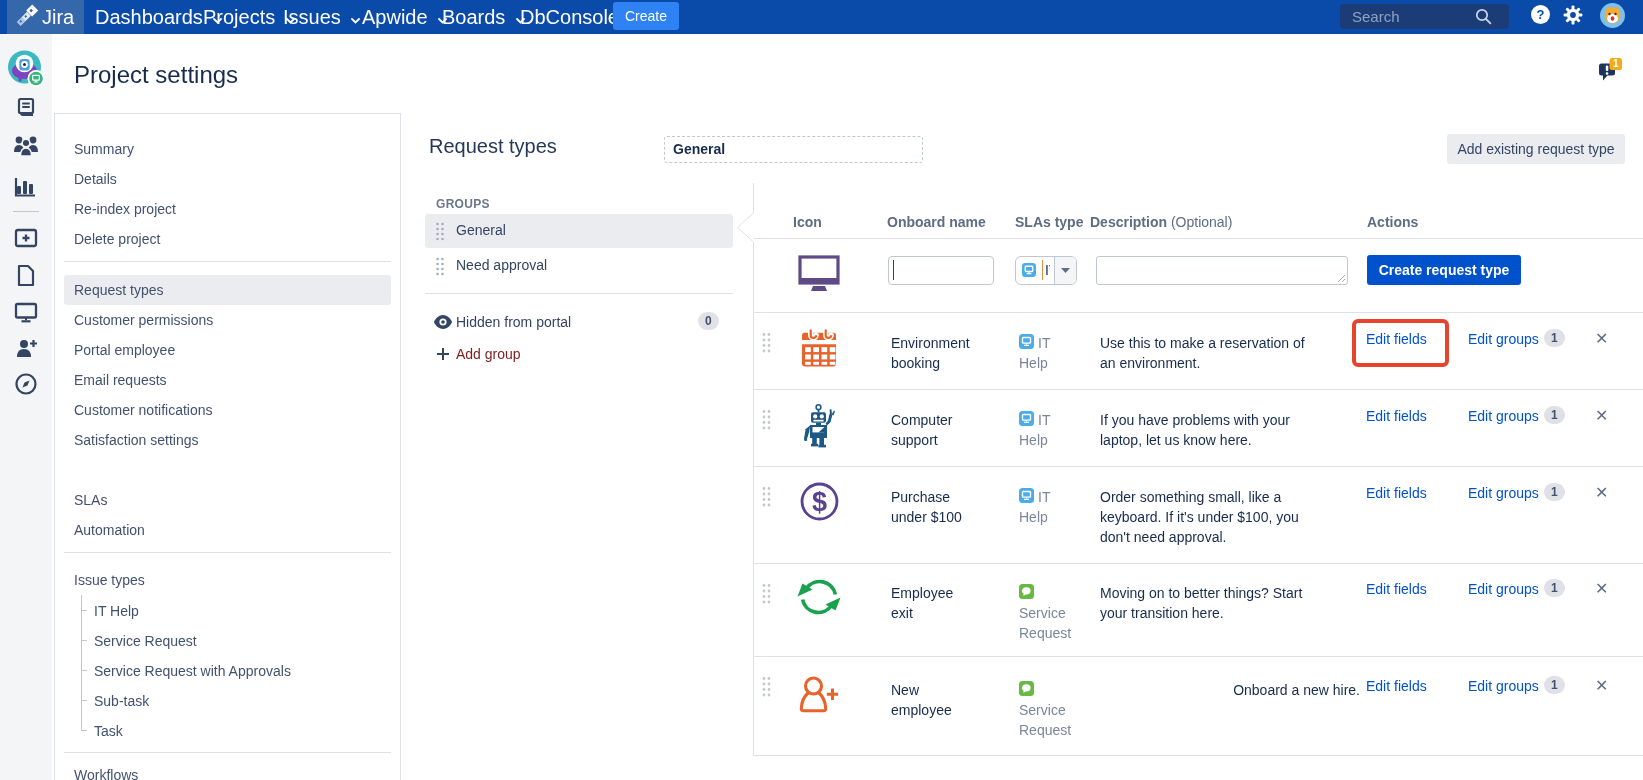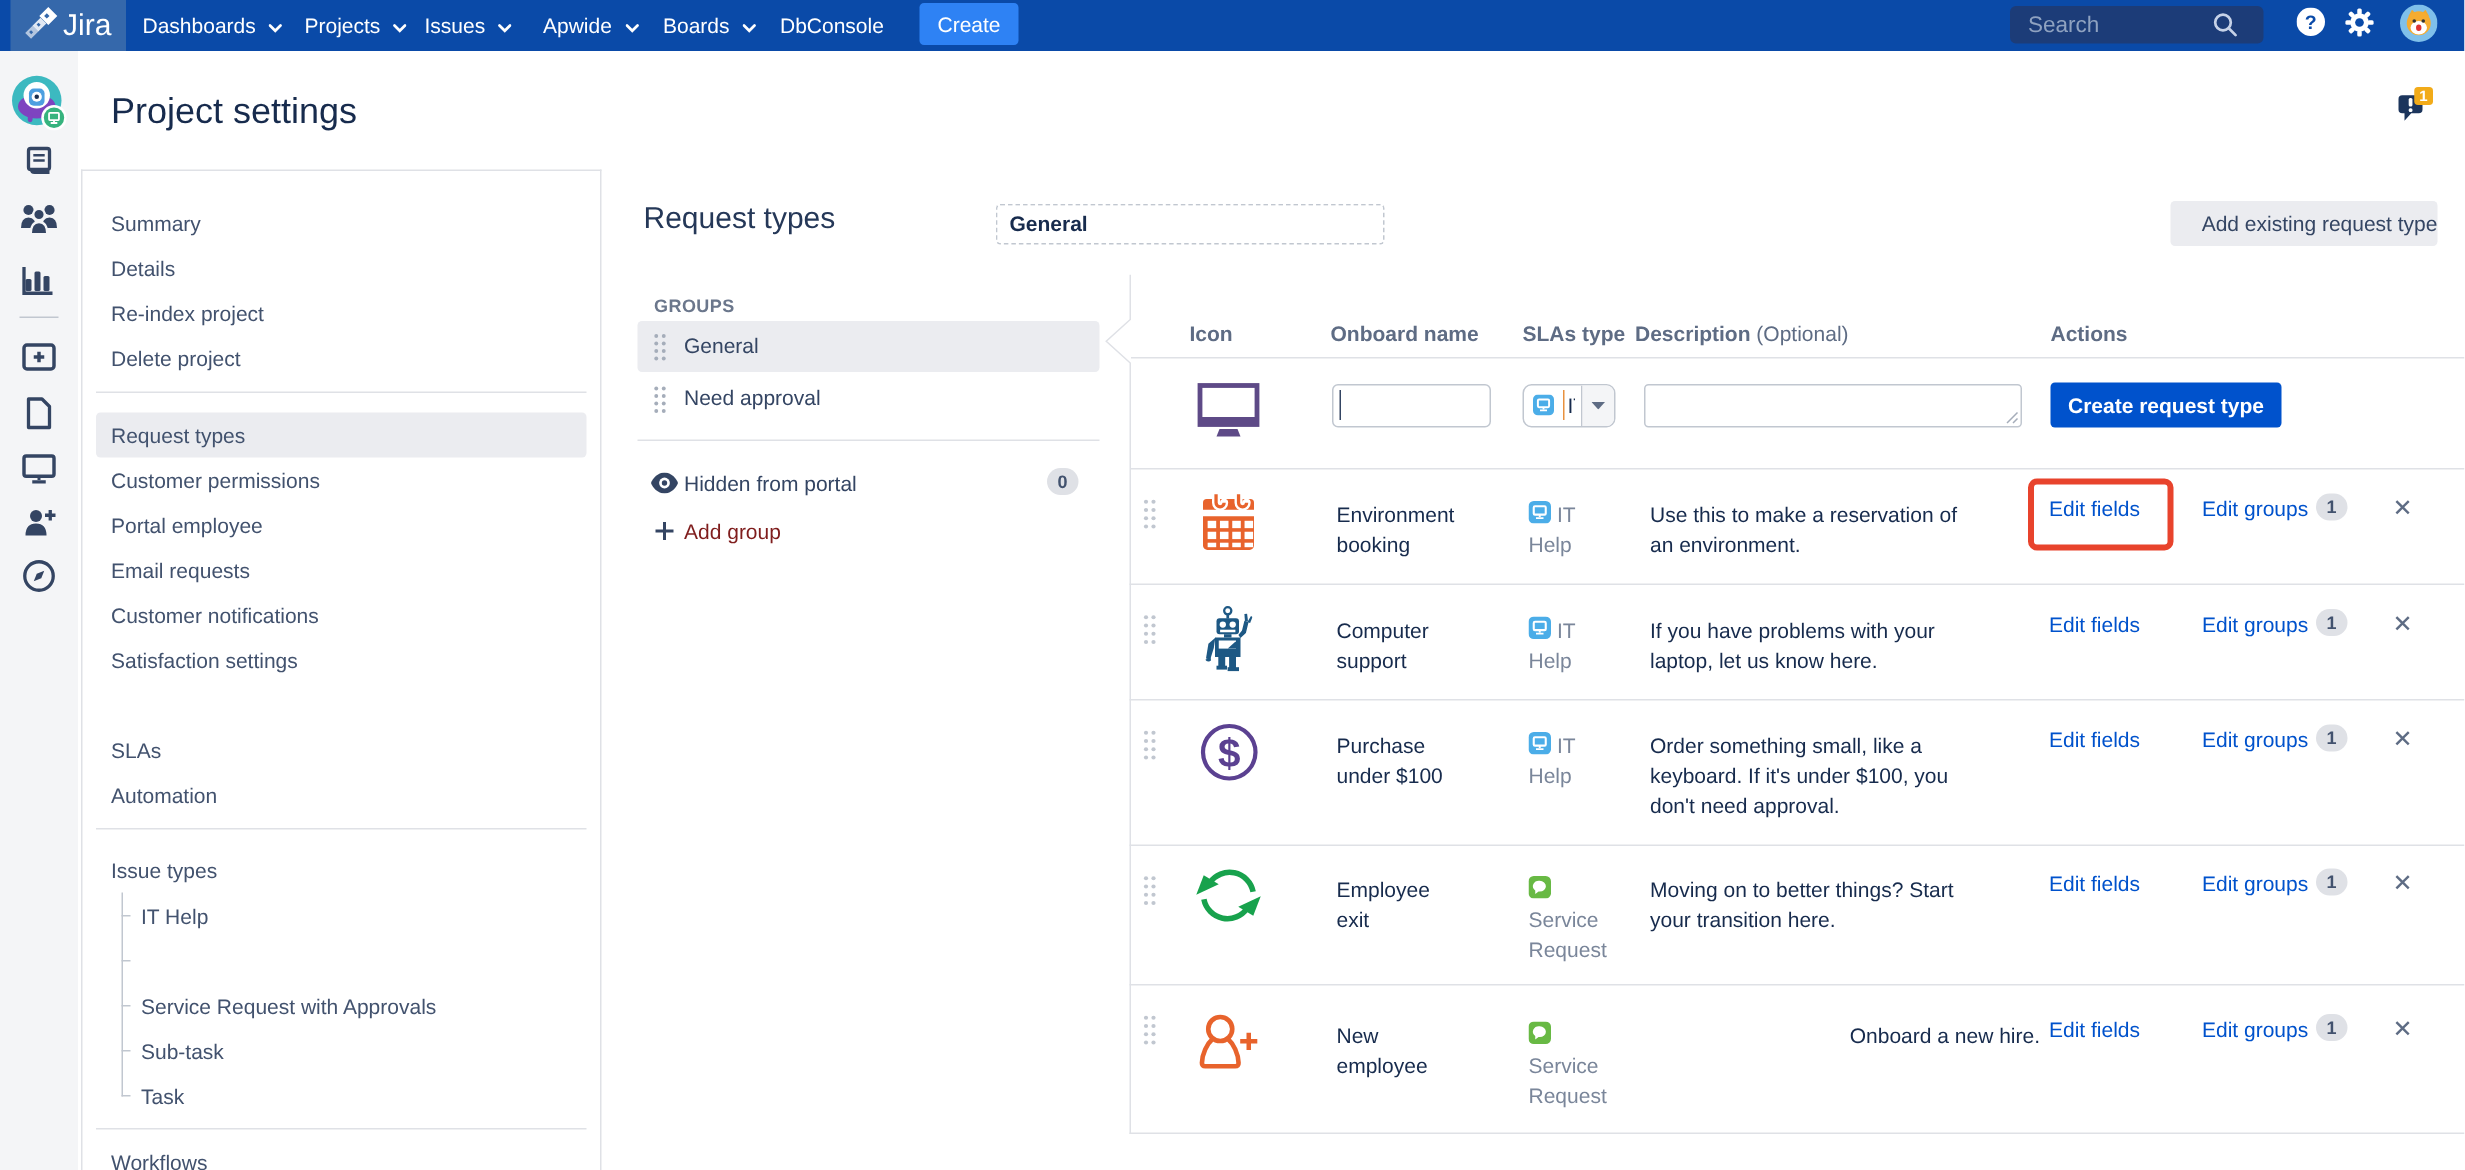--- a/index.html
+++ b/index.html
@@ -4,21 +4,21 @@
 <style>
   * { margin:0; padding:0; box-sizing:border-box; }
   html,body { width:1643px; height:780px; overflow:hidden; background:#fff;
     font-family:"Liberation Sans", sans-serif; }
   #page { position:relative; width:1643px; height:780px; overflow:hidden; }
   .abs { position:absolute; }
 
   
   #navbar { position:absolute; left:0; top:0; width:1643px; height:34px; background:#0a4aa8; }
   #logotile { position:absolute; left:7px; top:0; width:77px; height:34px; background:#3568ab; }
-  .navitem { position:absolute; top:0; height:34px; line-height:34px; color:#fff; font-size:14px; white-space:nowrap; }
+  .navitem { position:absolute; top:0; height:34px; line-height:34px; color:#fff; font-size:20px; white-space:nowrap; }
   .chev { display:inline-block; margin-left:5px; }
   #createbtn { position:absolute; left:613px; top:2px; width:66px; height:28px; background:#2e82f4;
      border-radius:3px; color:#fff; font-size:14px; line-height:28px; text-align:center; }
   #searchbox { position:absolute; left:1340px; top:4px; width:169px; height:25px; background:#1c3c78;
      border-radius:4px; color:#8fa2c0; font-size:15px; line-height:25px; padding-left:12px; }
 
   
   #rail { position:absolute; left:0; top:34px; width:52px; height:746px; background:#F4F5F7; }
   .railicon { position:absolute; left:50%; transform:translateX(-50%); }
 
@@ -31,21 +31,21 @@
   .sitem { position:absolute; left:10px; width:327px; height:30px; line-height:30px; padding-left:10px;
      font-size:14px; color:#42526E; border-radius:3px; }
   .sitem.sel { background:#EBECF0; }
   .sdiv { position:absolute; left:10px; width:327px; height:1px; background:#DFE1E6; }
 
   
   #rtitle { position:absolute; left:429px; top:135px; font-size:20px; font-weight:500; color:#253858; }
   #genfield { position:absolute; left:664px; top:136px; width:259px; height:27px; border:1px dashed #C1C7D0;
      border-radius:3px; font-size:14px; font-weight:bold; color:#172B4D; line-height:25px; padding-left:8px; }
   #addbtn { position:absolute; left:1447px; top:134px; width:178px; height:30px; background:#EBECF0;
-     border-radius:3px; font-size:14px; color:#344563; line-height:30px; text-align:right; }
+     border-radius:3px; font-size:14px; color:#344563; line-height:30px; text-align:center; }
 
   
   #groups-label { position:absolute; left:436px; top:197px; font-size:12px; font-weight:bold; color:#6B778C; letter-spacing:.3px;}
   .gitem { position:absolute; left:425px; width:308px; height:34px; border-radius:3px; font-size:14px; color:#344563; }
   .gitem .txt { position:absolute; left:31px; top:8px; }
   .gitem.sel { background:#EBECF0; }
   .dots { position:absolute; left:9px; top:7px; }
 
   
   .hline { position:absolute; background:#DFE1E6; height:1px; }
@@ -232,20 +232,21 @@
   <div class="sitem" style="left:64px;top:515px;">Automation</div>
   <div class="sdiv" style="left:64px;top:552px;"></div>
   <div class="sitem" style="left:64px;top:565px;">Issue types</div>
   <div class="abs" style="left:81px;top:595px;width:1px;height:136px;background:#C1C7D0"></div>
   <div class="abs" style="left:81px;top:610px;width:6px;height:1px;background:#C1C7D0"></div>
   <div class="abs" style="left:81px;top:640px;width:6px;height:1px;background:#C1C7D0"></div>
   <div class="abs" style="left:81px;top:670px;width:6px;height:1px;background:#C1C7D0"></div>
   <div class="abs" style="left:81px;top:700px;width:6px;height:1px;background:#C1C7D0"></div>
   <div class="abs" style="left:81px;top:730px;width:6px;height:1px;background:#C1C7D0"></div>
   <div class="sitem" style="left:84px;top:596px;">IT Help</div>
+  <div class="sitem" style="left:84px;top:626px;">Service Request</div>
   <div class="sitem" style="left:84px;top:656px;">Service Request with Approvals</div>
   <div class="sitem" style="left:84px;top:686px;">Sub-task</div>
   <div class="sitem" style="left:84px;top:716px;">Task</div>
   <div class="sdiv" style="left:64px;top:752px;"></div>
   <div class="sitem" style="left:64px;top:760px;">Workflows</div>
 
   <div id="rtitle">Request types</div>
   <div id="genfield">General</div>
   <div id="addbtn">Add existing request type</div>
 

